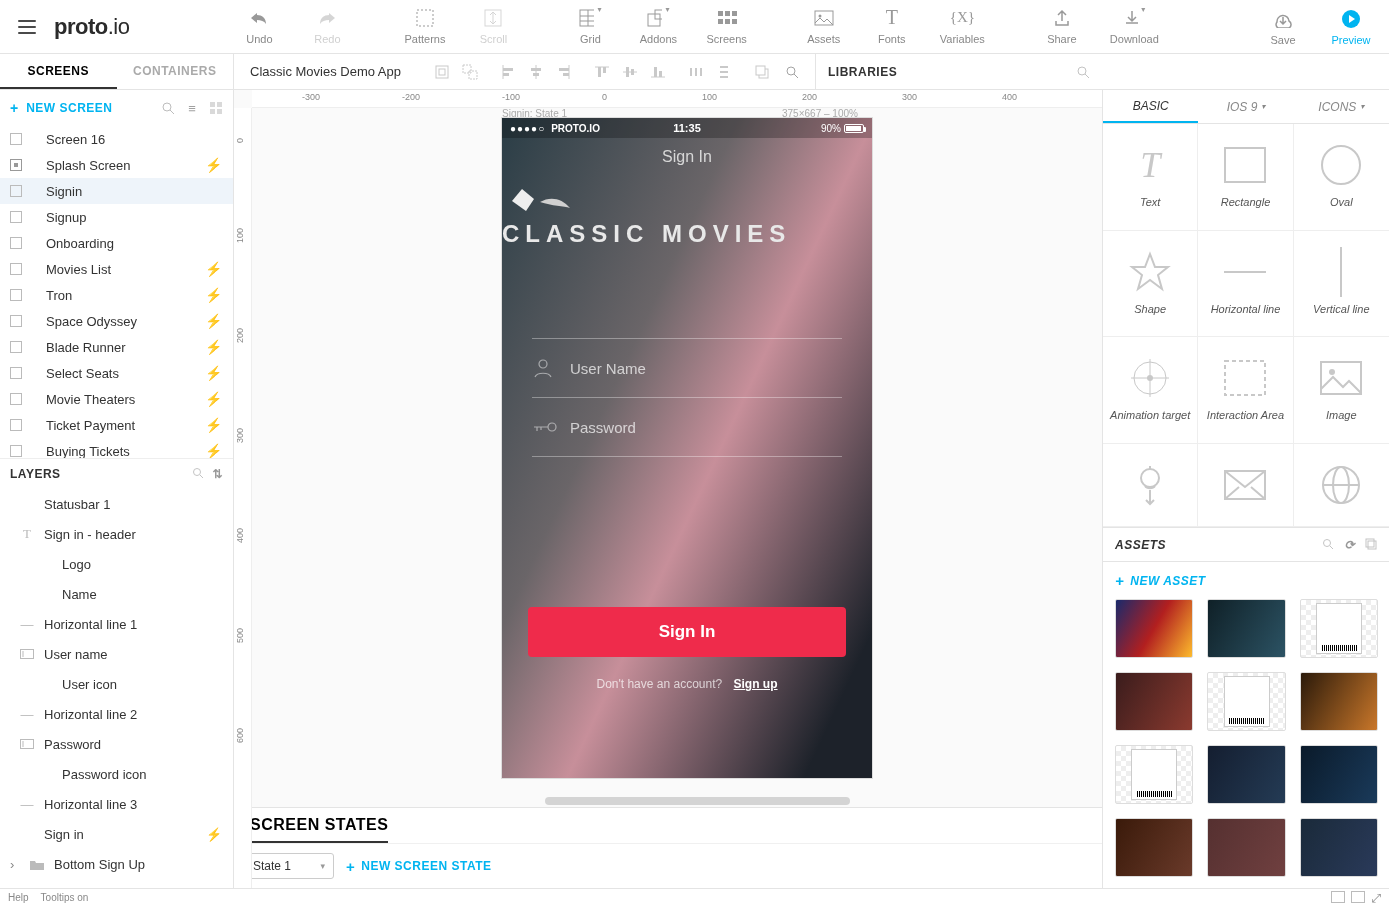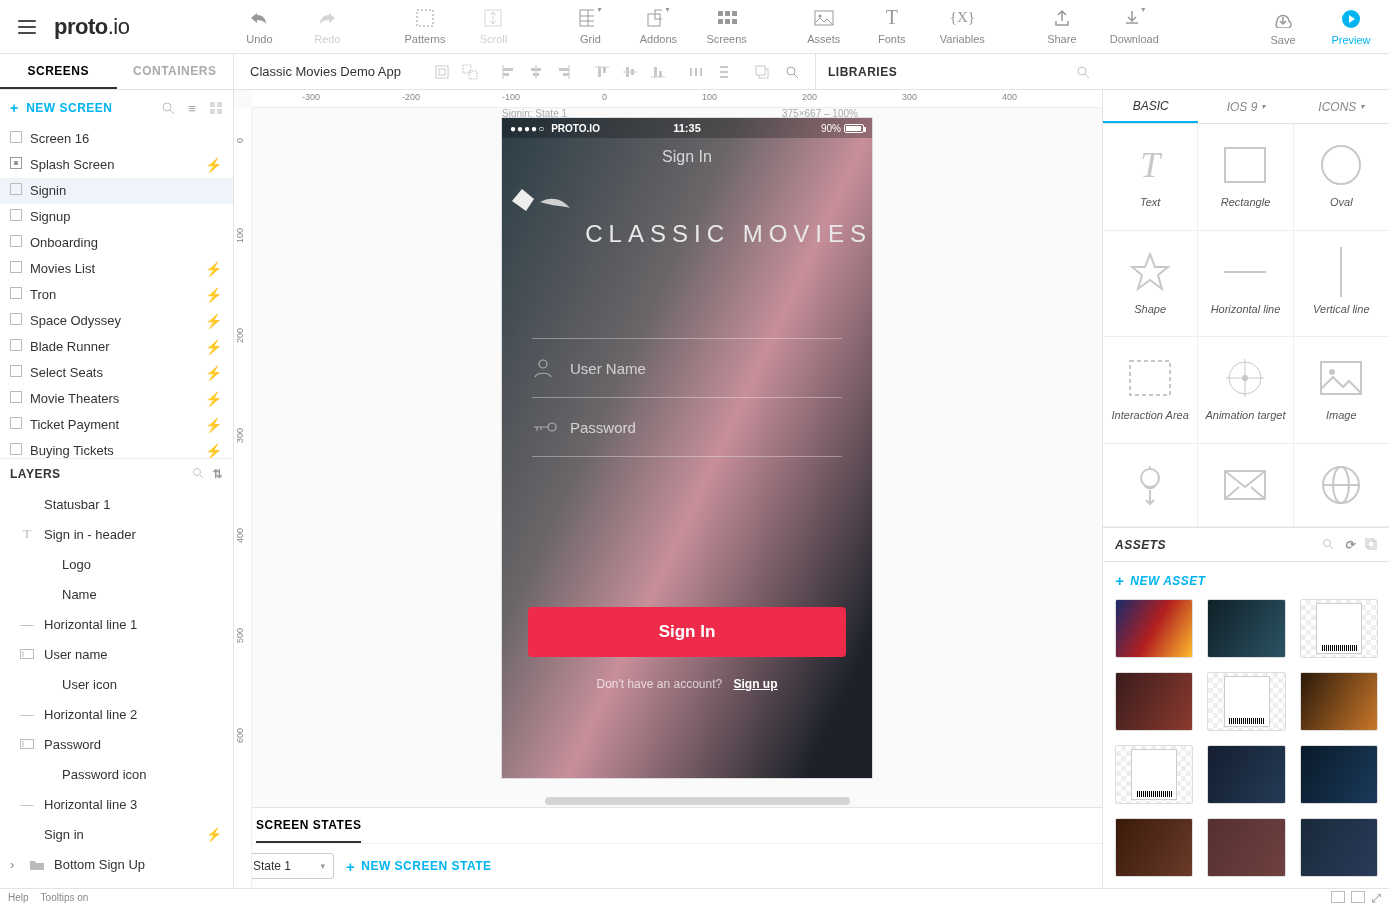--- a/index.html
+++ b/index.html
@@ -43,21 +43,21 @@
 
 
 .new-screen-row { display: flex; align-items: center; padding: 10px 10px 10px 10px; gap: 8px; }
 .plus-sm { color: #00b4f0; font-weight: 700; font-size: 14px; }
 .new-screen-label { color: #00b4f0; font-weight: 600; font-size: 12px; letter-spacing: 0.5px; }
 .small-icons { margin-left: auto; display: flex; gap: 10px; opacity: 0.55; }
 .small-icons span { cursor: pointer; width: 14px; height: 14px; display: inline-flex; align-items: center; justify-content: center; }
 .screens-list { overflow-y: auto; flex: 0 0 332px; position: relative; }
 .screens-list::-webkit-scrollbar { width: 8px; }
 .screens-list::-webkit-scrollbar-thumb { background: #d0d0d0; border-radius: 4px; }
-.screen-item { display: flex; align-items: flex-start; padding: 5px 10px; cursor: pointer; gap: 8px; height: 26px; }
+.screen-item { display: flex; align-items: center; padding: 5px 10px; cursor: pointer; gap: 24px; height: 26px; }
 .screen-item .sqicon { width: 12px; height: 12px; border: 1px solid #bbb; }
 .screen-item .sqicon.dotted { border: 1px solid #999; position: relative; }
 .screen-item .sqicon.dotted::after { content: ""; position: absolute; inset: 3px; background: #999; }
 .screen-item.active { background: #eef4fa; }
 .screen-item .flash { margin-left: auto; color: #00b4f0; font-size: 14px; }
 .layers-header { padding: 8px 10px; font-size: 12px; font-weight: 600; border-top: 1px solid #eee; display: flex; align-items: center; letter-spacing: 0.5px;}
 .layers-header .hicons { margin-left: auto; display: flex; gap: 8px; opacity: 0.5; }
 .layers-list { overflow-y: auto; flex: 1; }
 .layer-item { display: flex; align-items: center; padding: 6px 10px 6px 20px; gap: 10px; height: 30px; cursor: pointer; }
 .layer-item .licon { width: 14px; height: 14px; display: inline-flex; align-items: center; justify-content: center; color: #bbb; }
@@ -78,34 +78,34 @@
 .statusbar { height: 20px; display: flex; align-items: center; padding: 0 8px; font-size: 10px; background: rgba(0,0,0,0.25);}
 .statusbar .dots { letter-spacing: 1px; }
 .statusbar .carrier { margin-left: 6px; font-weight: 600; font-size: 10px;}
 .statusbar .time { position: absolute; left: 50%; transform: translateX(-50%); font-weight: 600; font-size: 11px;}
 .statusbar .batt { margin-left: auto; display: flex; align-items: center; gap: 3px; font-size: 10px;}
 .batt-icon { width: 20px; height: 9px; border: 1px solid #fff; border-radius: 2px; position: relative; }
 .batt-icon::after { content: ""; position: absolute; left: 1px; top: 1px; bottom: 1px; width: 85%; background: #fff; }
 .batt-icon::before { content: ""; position: absolute; right: -3px; top: 2px; width: 2px; height: 5px; background: #fff; border-radius: 0 1px 1px 0;}
 .dev-header { text-align: center; margin-top: 10px; font-size: 16px; color: #d7d7d7; }
 .dev-logo { text-align: center; margin-top: 18px; font-size: 28px; }
-.dev-title { text-align: right; margin-top: 4px; font-size: 24px; letter-spacing: 6px; font-weight: 400; color: #e8e8e8; }
+.dev-title { text-align: left; margin-top: 4px; font-size: 24px; letter-spacing: 6px; font-weight: 700; color: #e8e8e8; }
 .dev-line { border-top: 1px solid rgba(255,255,255,0.35); margin: 0 30px; }
 .dev-field { display: flex; align-items: center; gap: 16px; padding: 0 30px; height: 58px;}
 .dev-field .ficon { width: 22px; opacity: 0.7; }
 .dev-field .flabel { color: rgba(255,255,255,0.7); font-size: 15px;}
 .signin-btn { margin: 0 26px; height: 50px; background: #ef2b4b; border-radius: 4px; display: flex; align-items: center; justify-content: center; font-size: 17px; font-weight: 600; color: #fff; cursor: pointer;}
 .bottom-text { text-align: center; margin-top: 20px; font-size: 12px; color: rgba(255,255,255,0.7);}
 .bottom-text .su { color: #fff; text-decoration: underline; font-weight: 600; margin-left: 8px; cursor: pointer; }
 .canvas-bottom-scrollbar { position: absolute; bottom: 2px; left: 260px; right: 100px; height: 8px; background: transparent;}
 .canvas-bottom-scrollbar .thumb { height: 8px; width: 60%; background: #d4d4d4; border-radius: 4px; margin-left: 10%;}
 
 .screen-states-bar { border-top: 1px solid #e4e4e4; background: #fff; }
 .states-tabs { height: 36px; display: flex; align-items: stretch; padding: 0 16px; gap: 24px; border-bottom: 1px solid #f0f0f0;}
-.states-tab { display: flex; align-items: center; font-size: 12px; font-weight: 600; color: #aaa; letter-spacing: 0.5px; border-bottom: 2px solid transparent; cursor: pointer; margin-left: 6px;}
+.states-tab { display: flex; align-items: center; font-size: 16px; font-weight: 600; color: #aaa; letter-spacing: 0.5px; border-bottom: 2px solid transparent; cursor: pointer;}
 .states-tab.active { color: #000; border-bottom-color: #333; }
 .states-row { height: 44px; display: flex; align-items: center; padding: 0 10px; gap: 12px;}
 .state-select { border: 1px solid #ccc; border-radius: 3px; height: 26px; width: 90px; padding: 0 8px; font-size: 12px; display: flex; align-items: center; justify-content: space-between; cursor: pointer;}
 .state-select::after { content: "▾"; color: #999; font-size: 9px;}
 .new-state { color: #00b4f0; font-weight: 600; font-size: 12px; cursor: pointer; display: flex; align-items: center; gap: 6px; letter-spacing: 0.5px;}
 
 
 .lib-tabs { height: 34px; border-bottom: 1px solid #e4e4e4; display: flex; align-items: stretch;}
 .lib-tab { flex: 1; display: flex; align-items: center; justify-content: center; font-size: 12px; font-weight: 500; color: #888; cursor: pointer; gap: 4px;}
 .lib-tab.active { border-bottom: 2px solid #00b4f0; color: #333;}
@@ -726,36 +726,36 @@
         <div class="lib-cell">
           <div class="shape">
             <svg width="6" height="50">
               <line x1="3" y1="0" x2="3" y2="50" stroke="#c8c8c8" stroke-width="2"></line>
             </svg>
           </div>
     <div class="slabel">Vertical line</div>
         </div>
         <div class="lib-cell">
           <div class="shape">
-            <svg width="42" height="36">
-              <rect x="1" y="1" width="40" height="34" fill="none" stroke="#c8c8c8" stroke-width="2" stroke-dasharray="4 3"></rect>
-            </svg>
-          </div>
-    <div class="slabel">Interaction Area</div>
-        </div>
-        <div class="lib-cell">
-          <div class="shape">
             <svg width="42" height="42">
               <circle cx="21" cy="21" r="16" fill="none" stroke="#c8c8c8"></circle>
               <line x1="21" y1="2" x2="21" y2="40" stroke="#c8c8c8"></line>
               <line x1="2" y1="21" x2="40" y2="21" stroke="#c8c8c8"></line>
               <circle cx="21" cy="21" r="3" fill="#c8c8c8"></circle>
             </svg>
           </div>
     <div class="slabel">Animation target</div>
+        </div>
+        <div class="lib-cell">
+          <div class="shape">
+            <svg width="42" height="36">
+              <rect x="1" y="1" width="40" height="34" fill="none" stroke="#c8c8c8" stroke-width="2" stroke-dasharray="4 3"></rect>
+            </svg>
+          </div>
+    <div class="slabel">Interaction Area</div>
         </div>
         <div class="lib-cell">
           <div class="shape">
             <svg width="42" height="34">
               <rect x="1" y="1" width="40" height="32" fill="none" stroke="#c8c8c8" stroke-width="2"></rect>
               <circle cx="12" cy="11" r="3" fill="#c8c8c8"></circle>
               <path d="M1 28l12-12 10 10 6-6 12 12" fill="none" stroke="#c8c8c8" stroke-width="2"></path>
             </svg>
           </div>
     <div class="slabel">Image</div>

